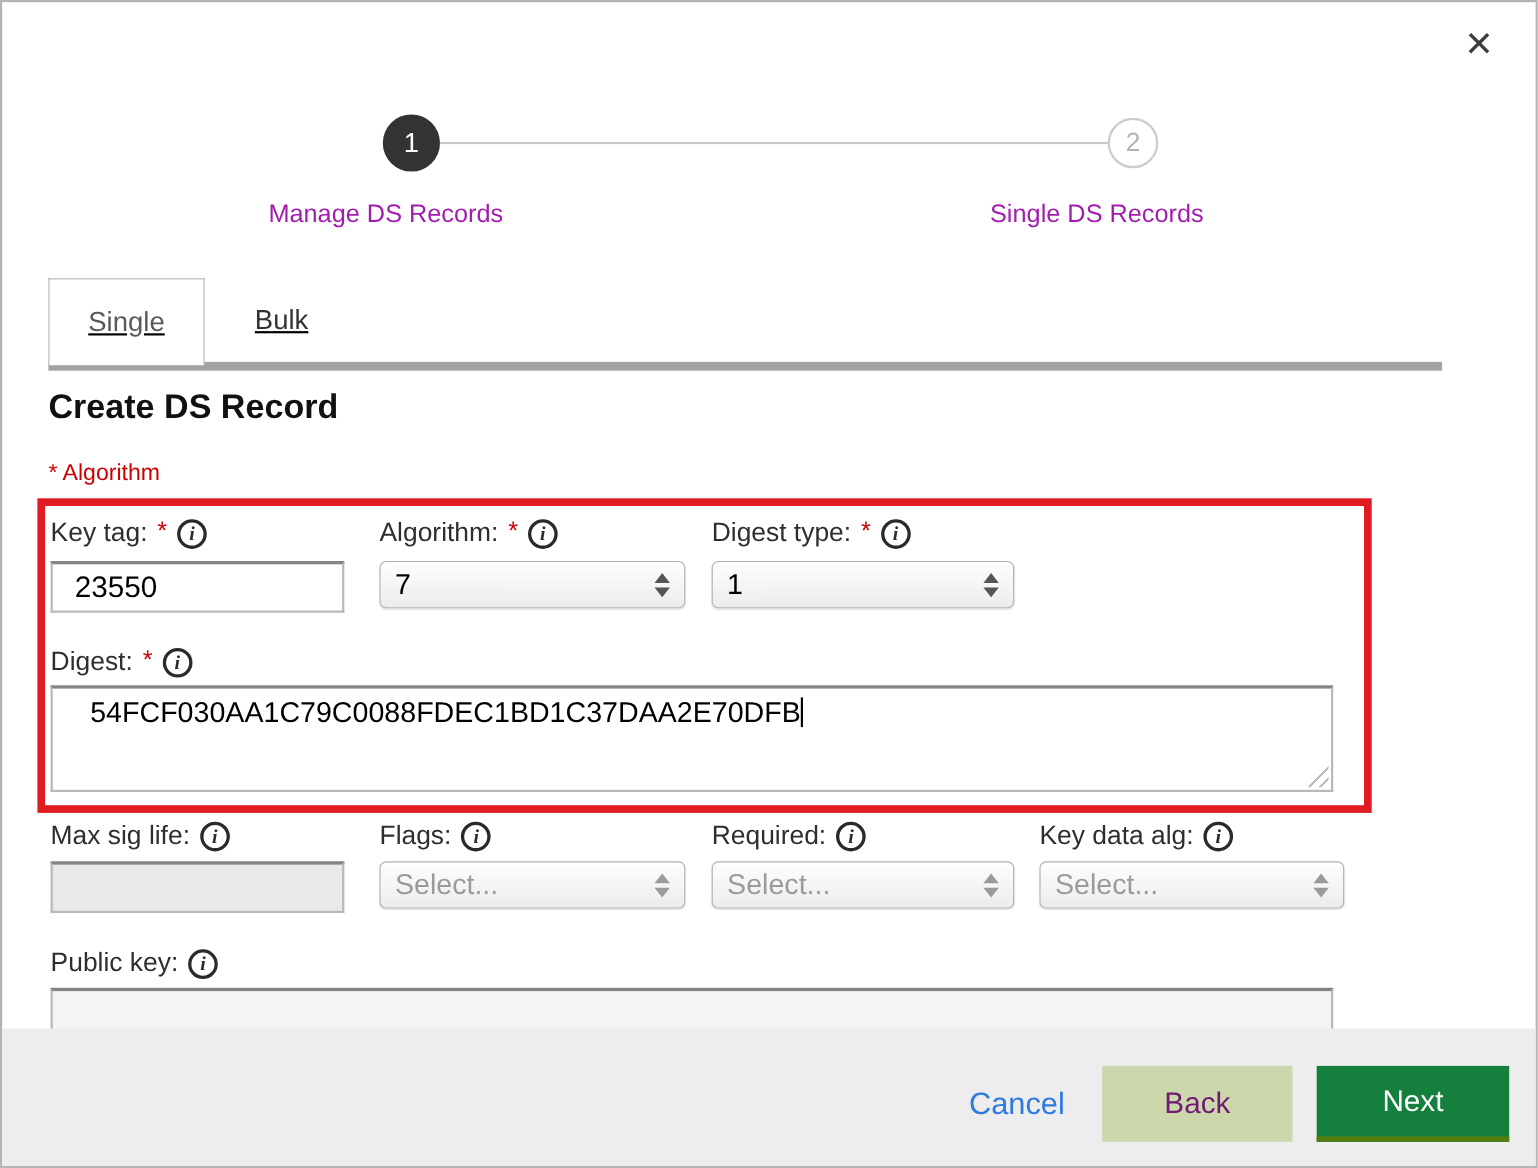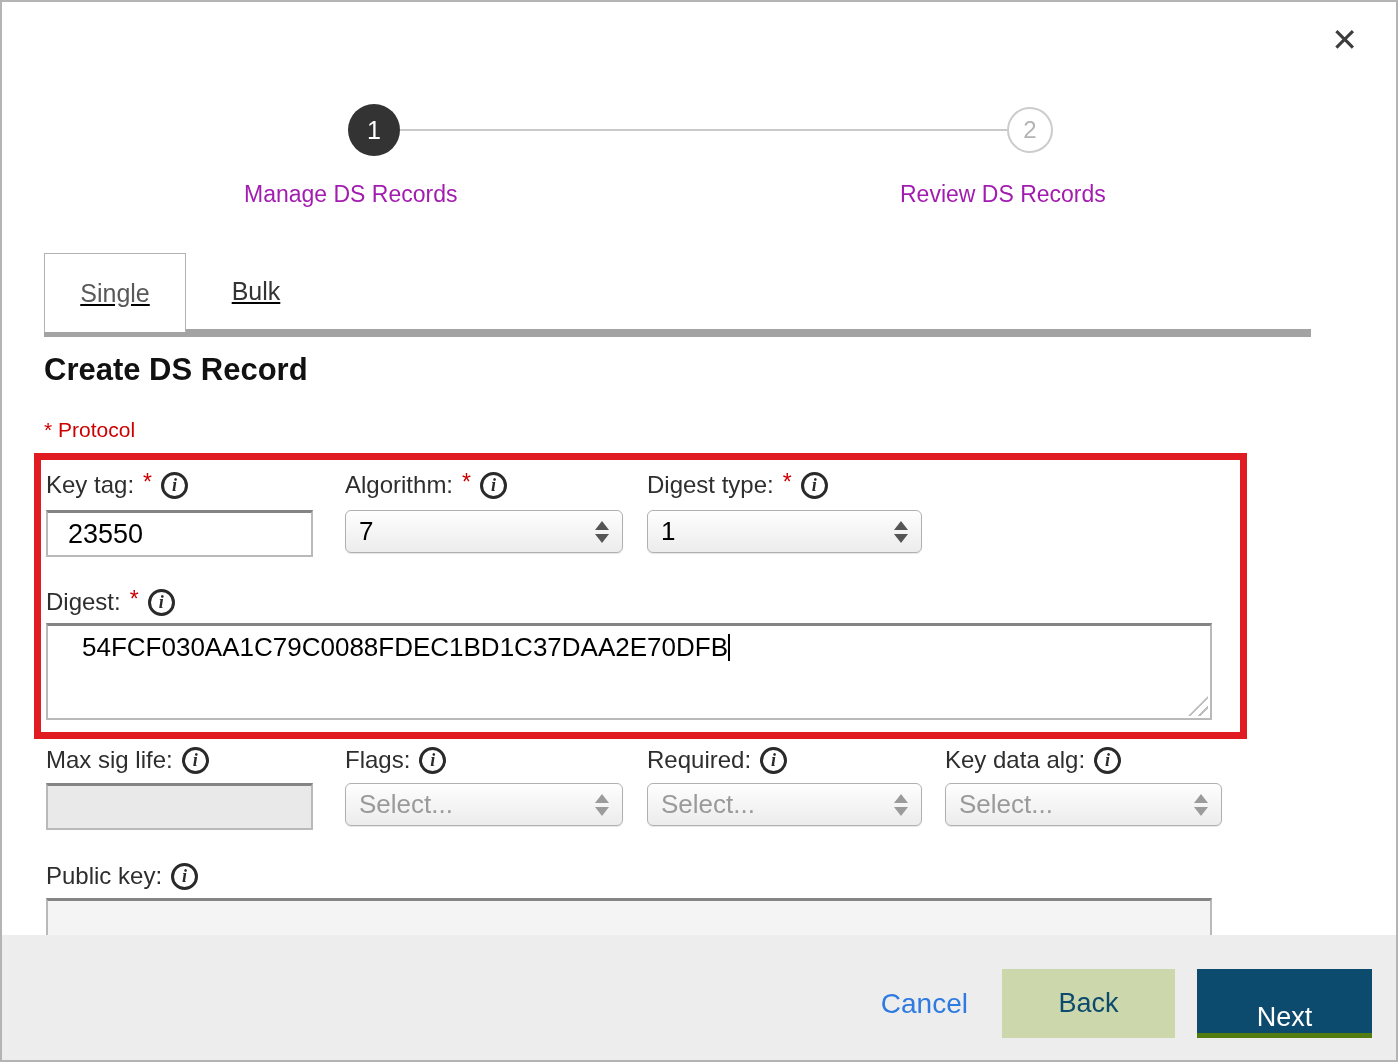--- a/index.html
+++ b/index.html
@@ -56,51 +56,51 @@
 
   
   .annotation{position:absolute;left:32px;top:451px;width:1213px;height:286px;border:7px solid #e11b22;box-sizing:border-box;z-index:20;pointer-events:none;}
 
   
   .footer{position:absolute;left:0;bottom:0;width:100%;height:125px;background:#ededed;z-index:10;
     display:flex;align-items:center;justify-content:flex-end;box-sizing:border-box;padding-right:24px;}
   .footer > *{margin-top:12px;}
   .cancel-link{font-size:28px;color:#2d7ae0;margin-right:34px;cursor:pointer;}
   .btn{width:175px;height:69px;display:flex;align-items:center;justify-content:center;font-size:27px;box-sizing:border-box;cursor:pointer;}
-  .btn.back{width:173px;background:#ccd8ab;color:#0c4a6e;margin-right:22px;}
-  .btn.next{background:#0c4a6e;border-bottom:5px solid #527c10;color:#fff;align-items:flex-end;}
+  .btn.back{width:173px;background:#ccd8ab;color:#701a75;margin-right:22px;}
+  .btn.next{background:#15803d;border-bottom:5px solid #527c10;color:#fff;}
 </style>
 </head>
 <body>
 
 <div class="modal">
 
   <span class="close">✕</span>
 
   <div class="step-circle active">
     <span>1</span>
   </div>
   <div class="step-line"></div>
   <div class="step-circle inactive">
     <span>2</span>
   </div>
   <div class="step-label first">Manage DS Records</div>
-  <div class="step-label second">Review DS Records</div>
+  <div class="step-label second">Single DS Records</div>
 
   <div class="tabbar">
     <div class="tab active">
       <span>Single</span>
     </div>
     <div class="tab inactive">
       <span>Bulk</span>
     </div>
   </div>
 
   <div class="title">Create DS Record</div>
-  <div class="required-note">* Protocol</div>
+  <div class="required-note">* Algorithm</div>
 
   <div class="flabel" style="left:44px;top:467px;">
     <span>Key tag:</span>
     <span class="req">*</span>
     <span class="info-icon">
         <span>i</span>
       </span>
   </div>
   <div class="flabel" style="left:343px;top:467px;align-items:center;">
     <span>Algorithm:</span>

